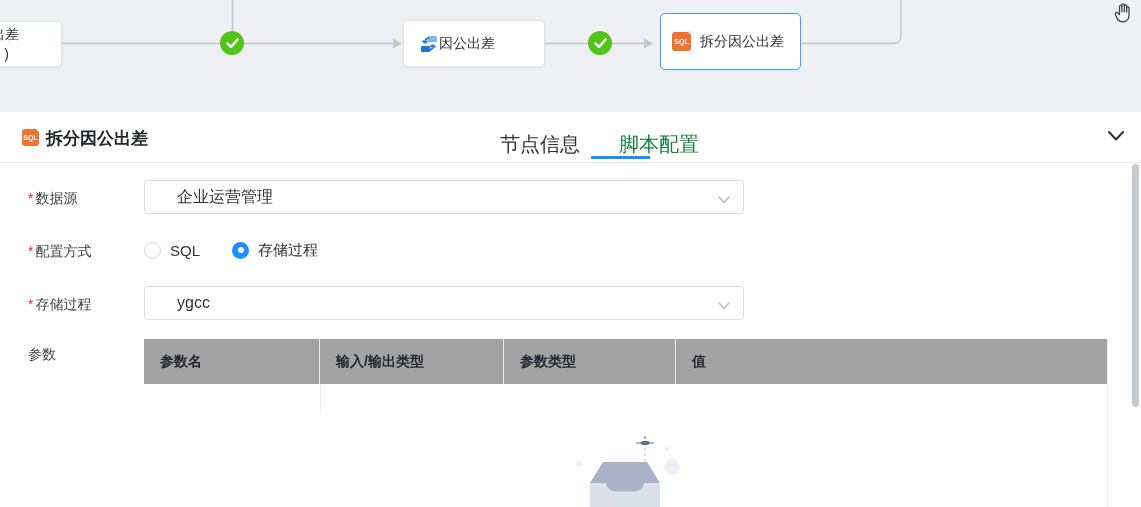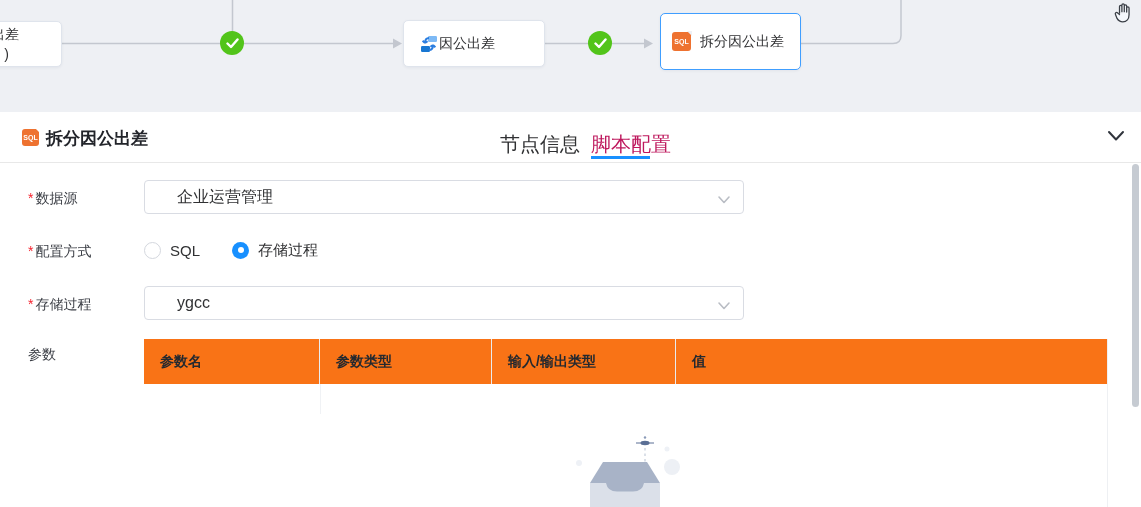--- a/index.html
+++ b/index.html
@@ -34,42 +34,42 @@
 
   .cursor-hand { position:absolute; left:1112px; top:1px; width:22px; height:24px; }
 
   
   .panel { position:absolute; left:0; top:112px; width:1141px; height:395px; background:#fff; }
   .panel-header { position:absolute; left:0; top:0; width:1141px; height:51px; border-bottom:1px solid #e8e8e8; }
   .panel-title { position:absolute; left:46px; top:15px; font-size:17px; font-weight:bold; color:#22242a; }
   .panel-header .sqlicon { position:absolute; left:22px; top:17px; width:17px; height:17px; }
   .tab { position:absolute; top:19px; font-size:20px; color:#303133; cursor:pointer; }
   .tab-1 { left:500px; }
-  .tab-2 { left:591px; color:#be185d; }
+  .tab-2 { left:619px; color:#15803d; }
   .tab-underline { position:absolute; left:591px; top:44px; width:59px; height:3px; background:#1890ff; }
   .collapse { position:absolute; left:1106px; top:17px; width:22px; height:18px; cursor:pointer; }
 
   .form-label { position:absolute; font-size:14px; color:#3b3e45; }
   .req { color:#f5222d; margin-right:2px; font-size:14px; }
 
   .select { position:absolute; left:144px; width:600px; height:34px; border:1px solid #d9dce3;
             border-radius:4px; background:#fff; display:flex; align-items:center; }
   .select .val { margin-left:32px; font-size:16px; color:#303133; }
   .select .arrow { position:absolute; right:12px; top:10px; }
 
   .radio-row { position:absolute; left:144px; top:129px; display:flex; align-items:center; height:18px; }
   .radio { width:17px; height:17px; border-radius:50%; background:#fff; border:1px solid #d4d7de; flex:none; }
   .radio-on { border:none; background:#1890ff; position:relative; }
   .radio-on::after { content:""; position:absolute; left:5.5px; top:5.5px; width:6px; height:6px;
                      border-radius:50%; background:#fff; }
   .radio-label { font-size:15px; color:#303133; margin:0 0 0 9px; }
 
   .ptable { position:absolute; left:144px; top:227px; width:964px; height:168px;
             border-right:1px solid #eef0f3; }
-  .ptable-header { display:flex; height:45px; background:#f97316; align-items:flex-start; }
+  .ptable-header { display:flex; height:45px; background:#a3a3a3; align-items:flex-start; }
   .ptable-header .cell { height:100%; display:flex; align-items:center; padding-left:16px;
                          font-size:14px; font-weight:bold; color:#24292f; border-right:1px solid #e9ebef; }
   .ptable-header .cell:last-child { border-right:none; }
   .c1 { width:176px; } .c2 { width:172px; } .c3 { width:184px; } .c4 { flex:1; }
   .body-stub { position:absolute; left:176px; top:45px; width:1px; height:30px; background:#f0f2f5; }
 
   .empty { position:absolute; left:520px; top:315px; }
 
   .scrollbar { position:absolute; left:1132px; top:52px; width:7px; height:243px;
                background:#c6cbd2; border-radius:4px; }
@@ -181,22 +181,22 @@
         <svg width="14" height="10" viewBox="0 0 14 10">
             <polyline points="2,2 7,7.5 12,2" fill="none" stroke="#b9bdc4" stroke-width="1.6" stroke-linecap="round" stroke-linejoin="round"></polyline>
           </svg>
       </span>
     </div>
 
     <div class="form-label" style="left:28px; top:234px;">参数</div>
     <div class="ptable">
       <div class="ptable-header">
         <div class="cell c1">参数名</div>
+        <div class="cell c3">输入/输出类型</div>
         <div class="cell c2">参数类型</div>
-        <div class="cell c3">输入/输出类型</div>
         <div class="cell c4">值</div>
       </div>
       <div class="body-stub"></div>
     </div>
 
     <div class="empty">
       <svg width="200" height="80" viewBox="0 0 200 80">
         <circle cx="152" cy="40" r="8" fill="#edf0f5"></circle>
         <circle cx="59" cy="36" r="3" fill="#eef1f6"></circle>
         <circle cx="147" cy="22" r="2.5" fill="#eef1f6"></circle>

